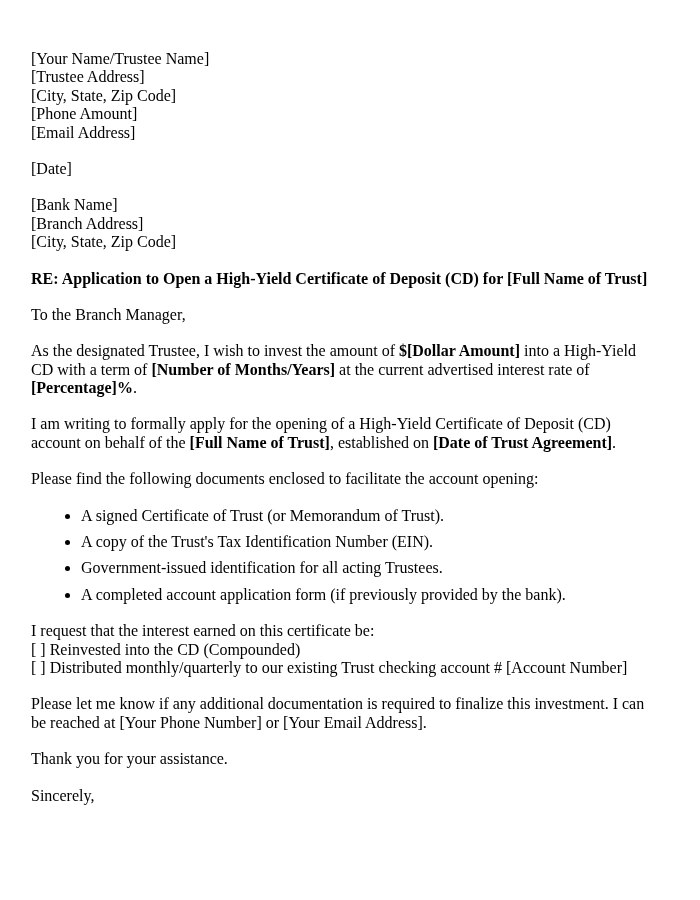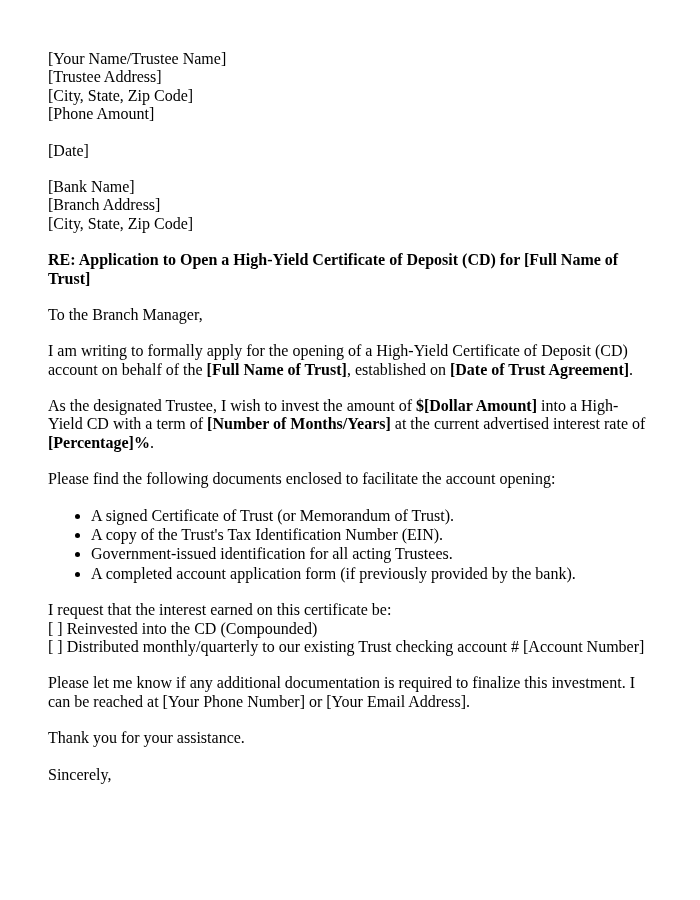--- a/index.html
+++ b/index.html
@@ -10,21 +10,21 @@
   }
   body {
     width: 700px;
     min-height: 900px;
     font-family: "Liberation Serif", "DejaVu Serif", serif;
     color: #000000;
   }
   .page {
     width: 700px;
     min-height: 900px;
-    padding: 50px 52px 40px 48px;
+    padding: 50px 52px 40px 31px;
     background: #ffffff;
     font-size: 16px;
     line-height: 1.15;
   }
   .block {
     margin: 0 0 18px 0;
   }
   .block:last-child {
     margin-bottom: 0;
     font-family: Liberation Serif, serif;
@@ -37,51 +37,52 @@
   }
   strong {
     font-weight: bold;
   }
   ul.doc-list {
     margin: 0 0 18px 0;
     padding-left: 42px;
     list-style-type: disc;
   }
   ul.doc-list li {
-    margin: 1px;
+    margin: 8px;
     padding: 0;
   }
 </style>
 </head>
 <body>
 
 <div class="page">
 
   <div class="block">
     <div>[Your Name/Trustee Name]</div>
     <div>[Trustee Address]</div>
     <div>[City, State, Zip Code]</div>
     <div>[Phone Amount]</div>
+    <div>[Email Address]</div>
   </div>
 
   <div class="block">[Date]</div>
 
   <div class="block">
     <div>[Bank Name]</div>
     <div>[Branch Address]</div>
     <div>[City, State, Zip Code]</div>
   </div>
 
   <p class="block bold">RE: Application to Open a High-Yield Certificate of Deposit (CD) for [Full Name of Trust]</p>
 
   <p class="block">To the Branch Manager,</p>
 
+  <p class="block"><span>As the designated Trustee, I wish to invest the amount of </span><strong>$[Dollar Amount]</strong><span> into a High-Yield CD with a term of </span><strong>[Number of Months/Years]</strong><span> at the current advertised interest rate of </span><strong>[Percentage]%</strong><span>.</span></p>
+
   <p class="block"><span>I am writing to formally apply for the opening of a High-Yield Certificate of Deposit (CD) account on behalf of the </span><strong>[Full Name of Trust]</strong><span>, established on </span><strong>[Date of Trust Agreement]</strong><span>.</span></p>
-
-  <p class="block"><span>As the designated Trustee, I wish to invest the amount of </span><strong>$[Dollar Amount]</strong><span> into a High-Yield CD with a term of </span><strong>[Number of Months/Years]</strong><span> at the current advertised interest rate of </span><strong>[Percentage]%</strong><span>.</span></p>
 
   <p class="block">Please find the following documents enclosed to facilitate the account opening:</p>
 
   <ul class="doc-list">
     <li>A signed Certificate of Trust (or Memorandum of Trust).</li>
     <li>A copy of the Trust's Tax Identification Number (EIN).</li>
     <li>Government-issued identification for all acting Trustees.</li>
     <li>A completed account application form (if previously provided by the bank).</li>
   </ul>
 

